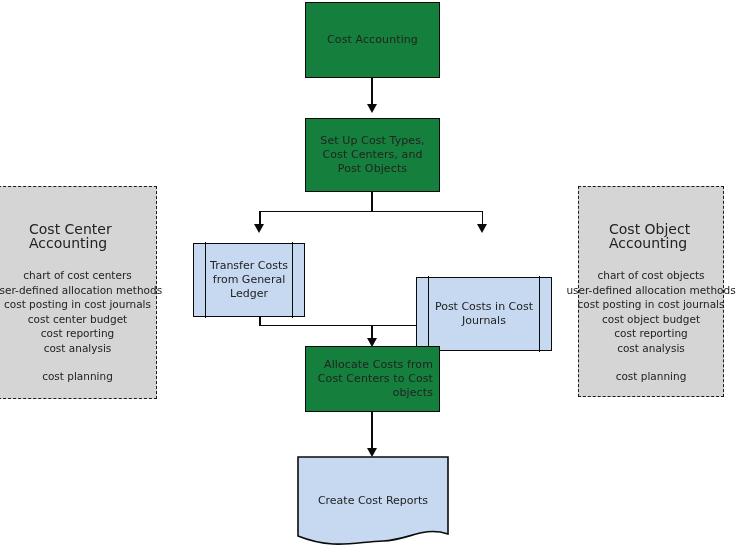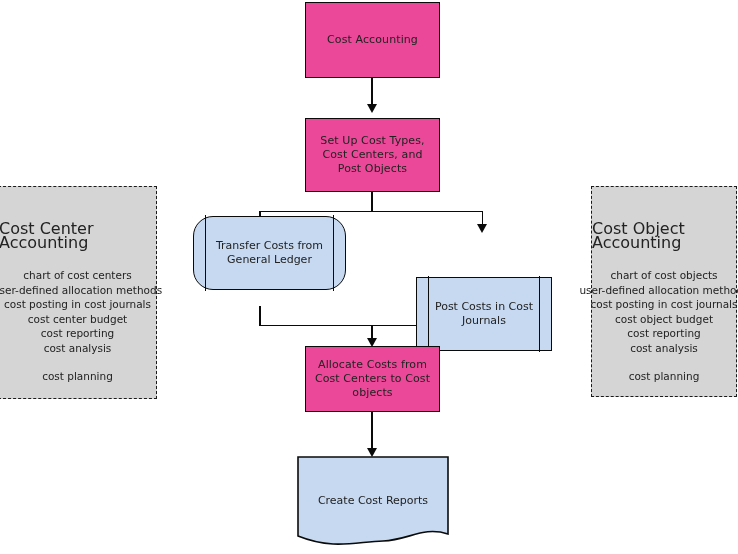--- a/index.html
+++ b/index.html
@@ -24,21 +24,21 @@
   .node {
     position: absolute;
     box-sizing: border-box;
     display: flex;
     align-items: center;
     justify-content: center;
     text-align: center;
   }
   
   .proc {
-    background: #ec4899;
+    background: #15803d;
     border: 1.6px solid #0a0a0a;
   }
   .proc .label {
     font-size: 11px;
     line-height: 14px;
     letter-spacing: 0.1px;
     color: #222222;
     padding: 0 6px;
   }
   
@@ -82,24 +82,25 @@
     position: absolute;
     box-sizing: border-box;
     background: #d5d5d5;
     border: 1.7px dashed #1a1a1a;
     display: flex;
     flex-direction: column;
     align-items: center;
     padding-top: 35px;
   }
   .panel .panel-title {
-    font-size: 16px;
+    font-size: 14px;
     line-height: 14px;
     color: #222222;
     margin-bottom: 18px;
+    margin-left: 30px;
   }
   .panel .panel-list {
     list-style: none;
     margin: 0;
     padding: 0;
     text-align: center;
   }
   .panel .panel-list li {
     font-size: 10.5px;
     line-height: 14.5px;
@@ -136,21 +137,21 @@
       <li>user-defined allocation methods</li>
       <li>cost posting in cost journals</li>
       <li>cost center budget</li>
       <li>cost reporting</li>
       <li>cost analysis</li>
       <li class="spacer"></li>
       <li>cost planning</li>
     </ul>
   </div>
 
-  <div class="panel" style="left:591px; top:186px; width:146px; height:211px;">
+  <div class="panel" style="left:578px; top:186px; width:146px; height:211px;">
     <div class="panel-title">Cost Object Accounting</div>
     <ul class="panel-list">
       <li>chart of cost objects</li>
       <li>user-defined allocation methods</li>
       <li>cost posting in cost journals</li>
       <li>cost object budget</li>
       <li>cost reporting</li>
       <li>cost analysis</li>
       <li class="spacer"></li>
       <li>cost planning</li>
@@ -177,33 +178,33 @@
   <div class="arrow" style="left:366.5px; top:448px;"></div>
 
   <div class="node proc" style="left:305px; top:2px; width:135px; height:76px;">
     <div class="label">Cost Accounting</div>
   </div>
 
   <div class="node proc" style="left:305px; top:118px; width:135px; height:74px;">
     <div class="label">Set Up Cost Types, Cost Centers, and Post Objects</div>
   </div>
 
-  <div class="node predef" style="left:193px; top:216px; width:153px; height:74px;border-radius:20px;">
+  <div class="node predef" style="left:193px; top:243px; width:112px; height:74px;">
     <div class="bar left"></div>
     <div class="bar right"></div>
     <div class="label">Transfer Costs from General Ledger</div>
   </div>
 
   <div class="node predef" style="left:416px; top:232px; width:136px; height:74px;margin-top:45px;">
     <div class="bar left"></div>
     <div class="bar right"></div>
     <div class="label">Post Costs in Cost Journals</div>
   </div>
 
-  <div class="node proc" style="left:305px; top:346px; width:135px; height:66px;">
+  <div class="node proc" style="left:305px; top:346px; width:135px; height:66px;text-align:right;">
     <div class="label">Allocate Costs from Cost Centers to Cost objects</div>
   </div>
 
   <div class="docshape" style="left:297px; top:456px; width:152px; height:94px;">
     <svg width="152" height="94" viewBox="0 0 152 94" xmlns="http://www.w3.org/2000/svg">
       <path d="M1,1 L151,1 L151,78 C126,70 112,84 86,85 C58,86 36,94 1,80 Z" fill="#c6d9f1" stroke="#0a0a0a" stroke-width="1.6" stroke-linejoin="miter"></path>
     </svg>
     <div class="label">Create Cost Reports</div>
   </div>
 

